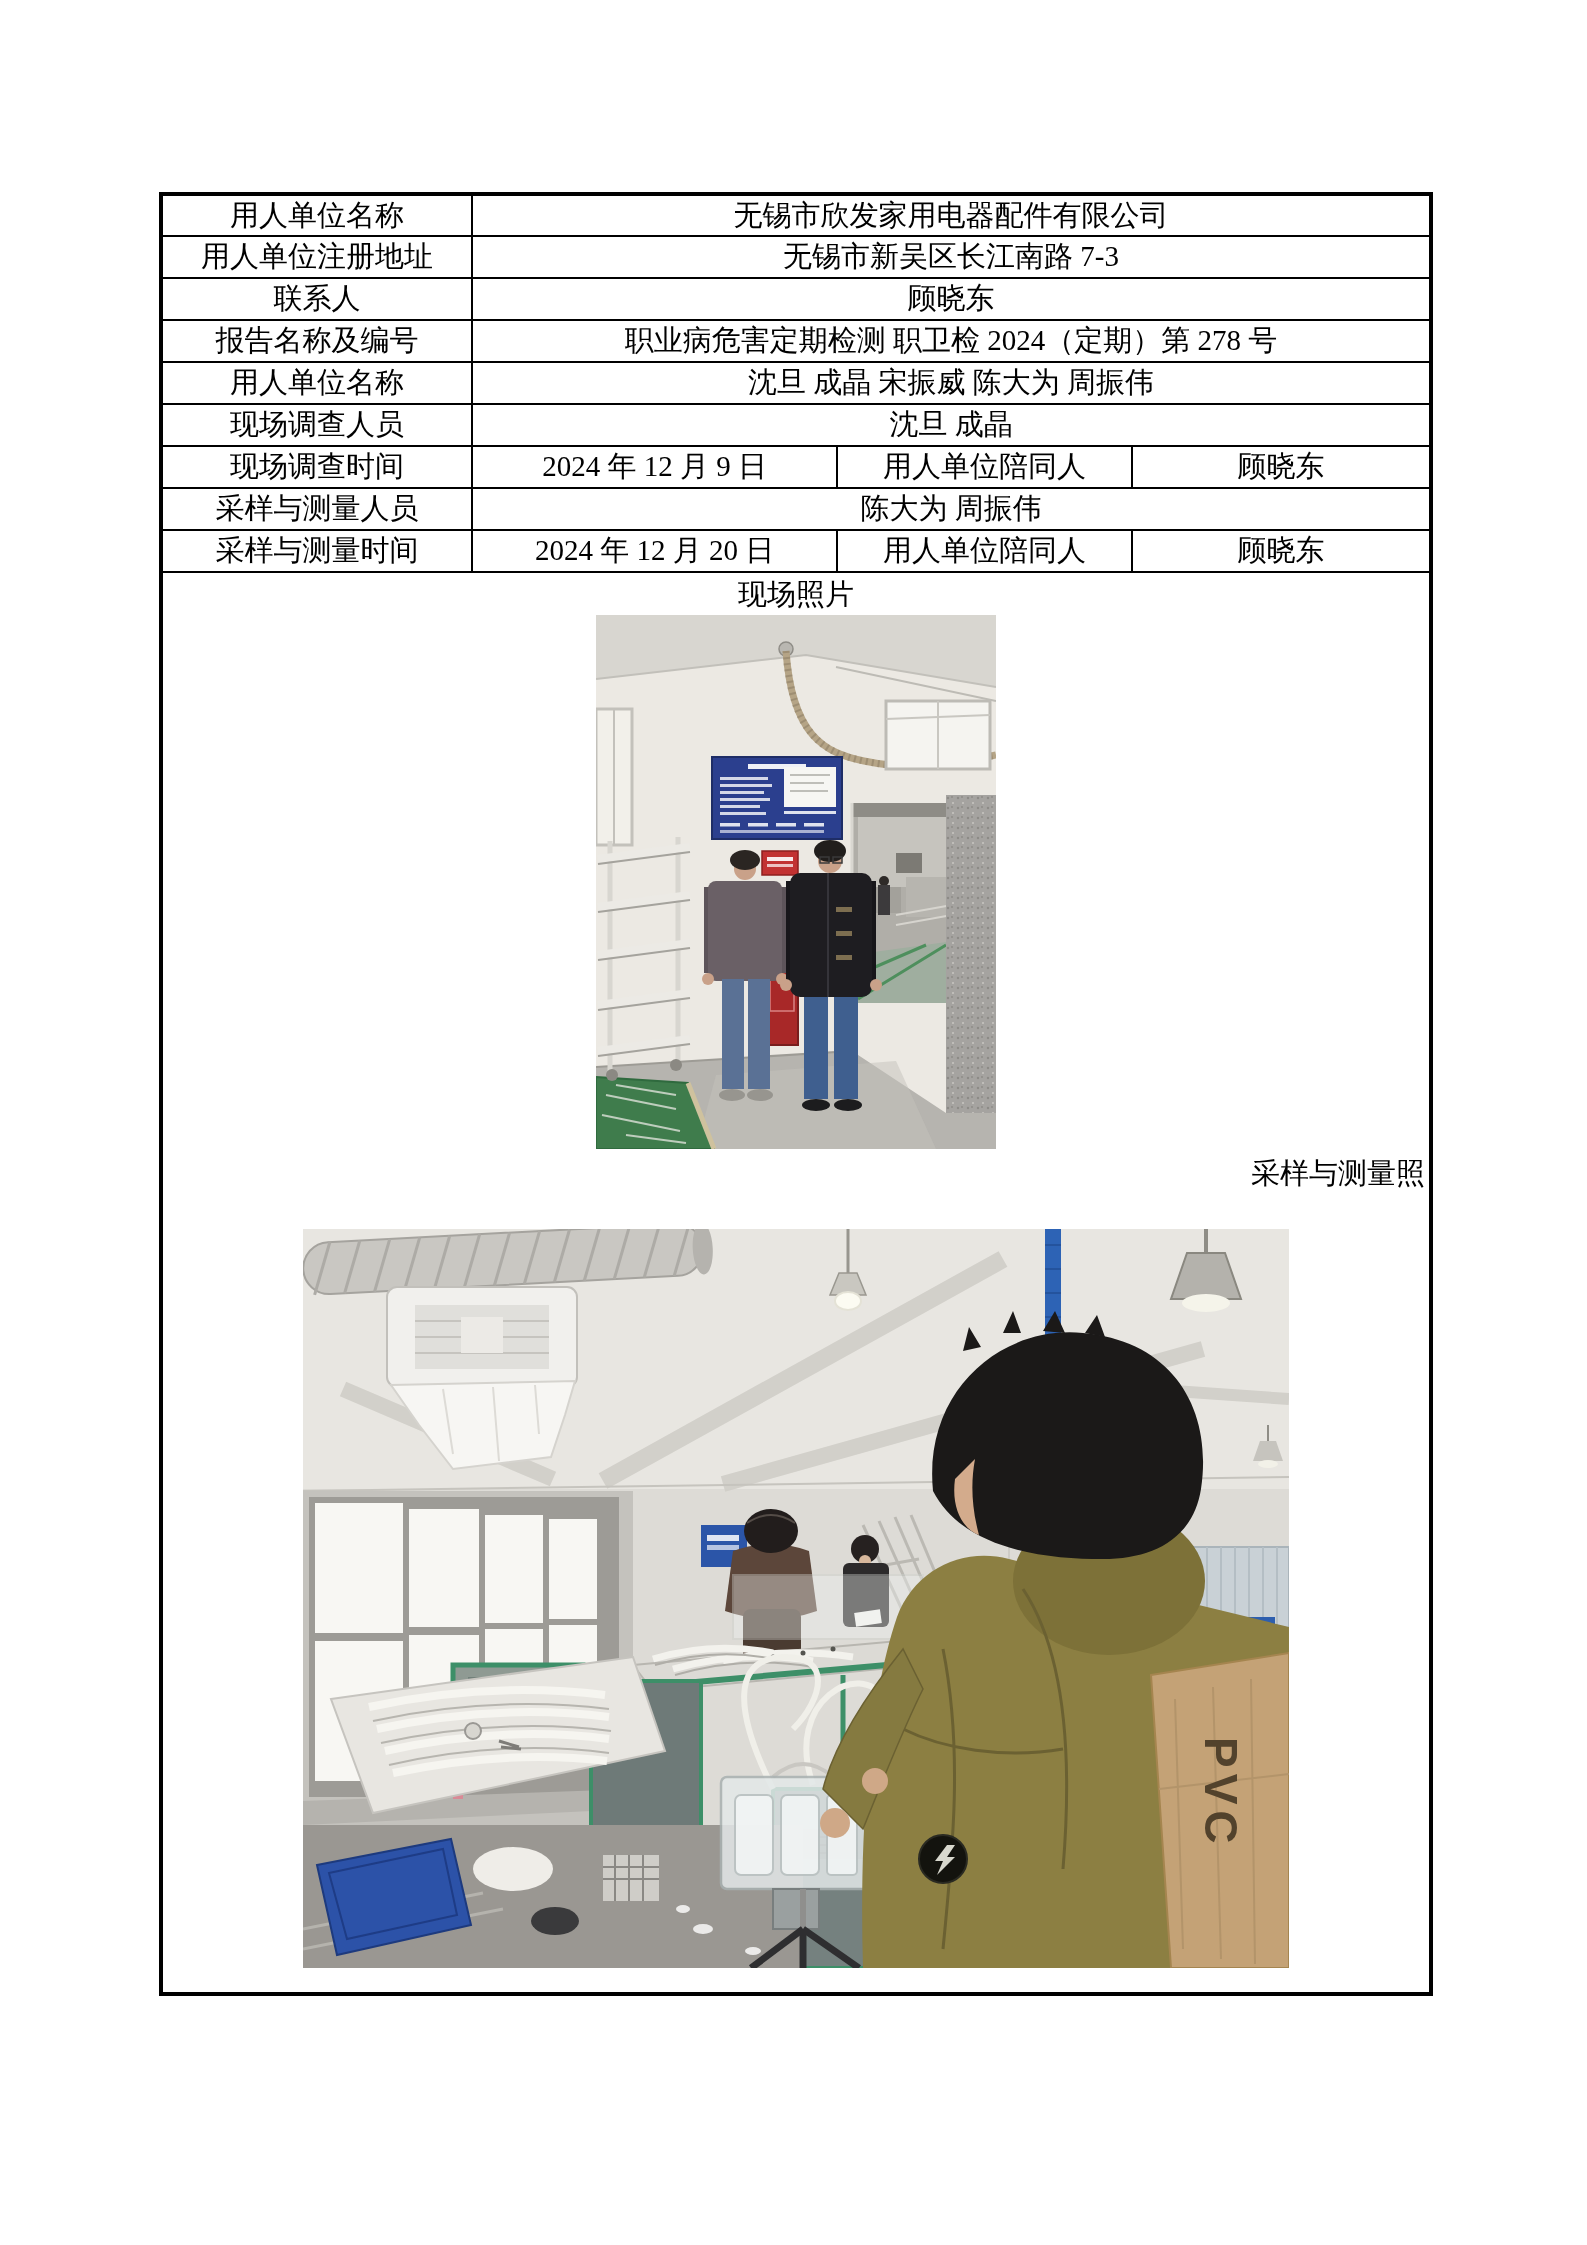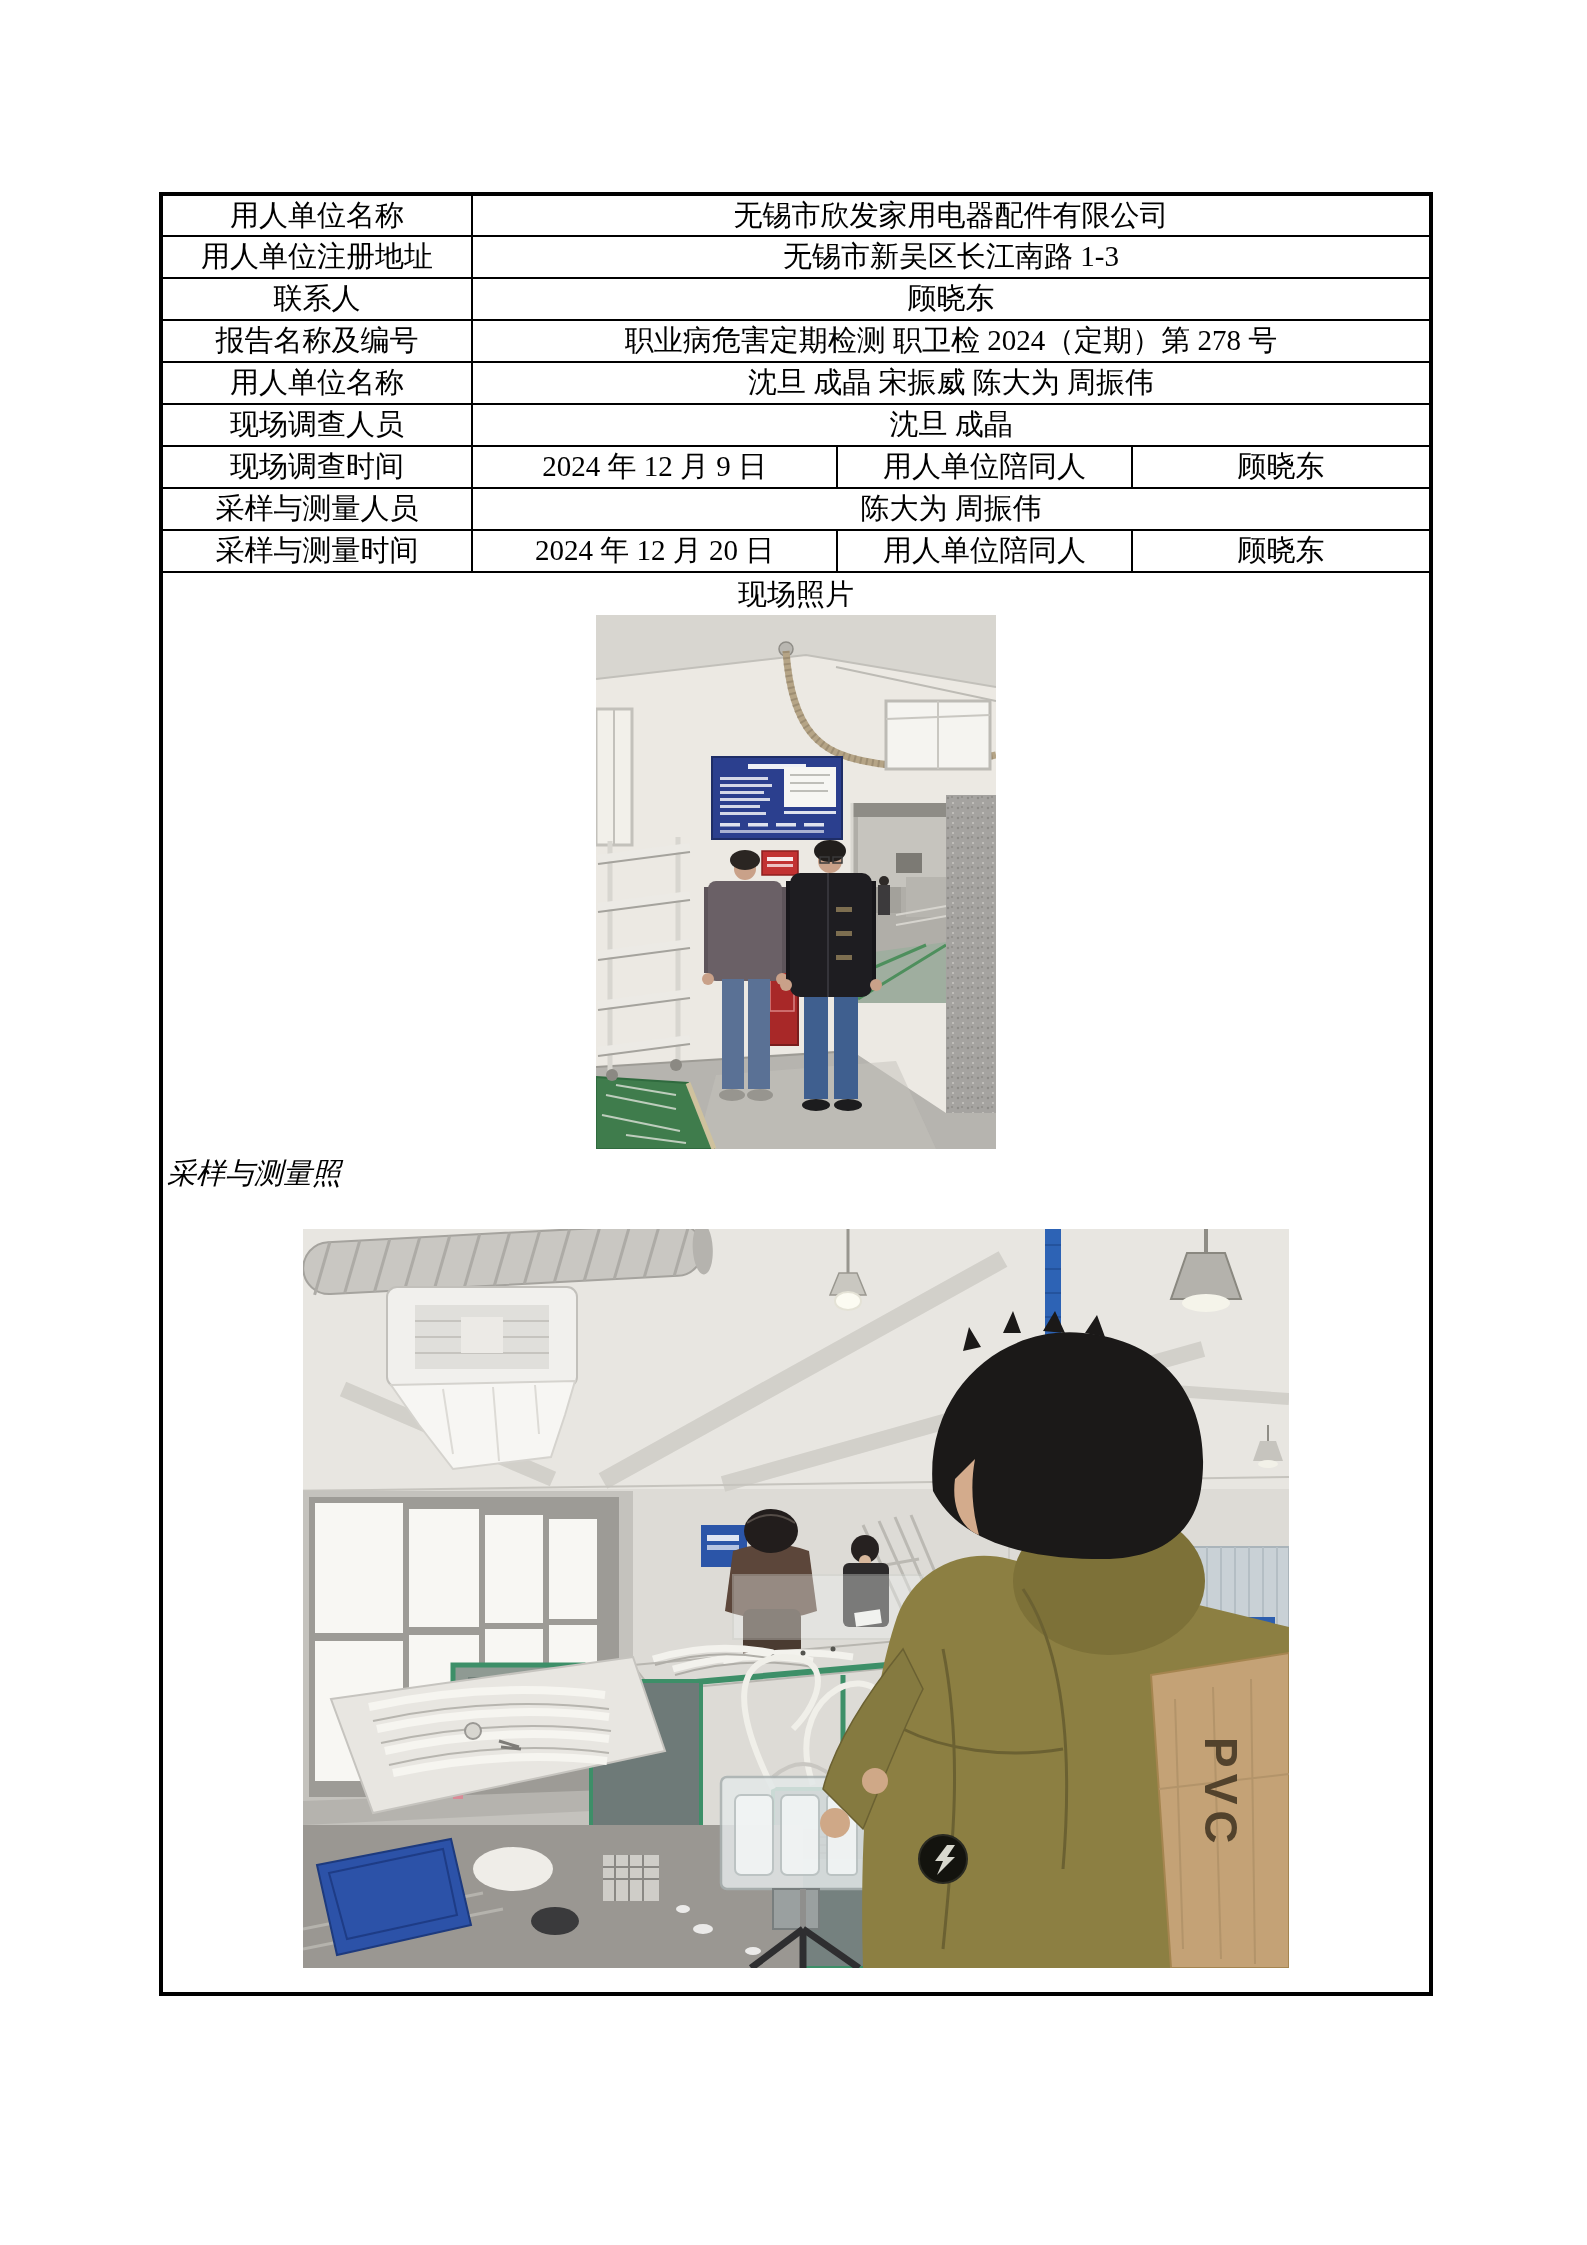--- a/index.html
+++ b/index.html
@@ -27,21 +27,21 @@
     overflow:hidden;
     white-space:nowrap;
   }
   table.info tr.datarow{height:42px;}
   td.bigcell{
     height:1419px;
     vertical-align:top !important;
     white-space:normal !important;
   }
   .caption1{height:42px;line-height:42px;text-align:center;font-size:29px;}
-  .caption2{height:36px;line-height:36px;margin-top:6px;text-align:left;font-size:29px;font-style:italic;}
+  .caption2{height:36px;line-height:36px;margin-top:6px;text-align:right;font-size:29px;}
   .photo{display:block;margin:0 auto;}
   .photo2{margin-top:38px;}
 </style>
 </head>
 <body>
 
 <div class="page">
   <table class="info">
     <colgroup>
       <col style="width:311px">
@@ -49,21 +49,21 @@
         <col style="width:295px">
         <col style="width:299px">
     </colgroup>
     <tbody>
         <tr class="datarow">
       <td>用人单位名称</td>
       <td colspan="3">无锡市欣发家用电器配件有限公司</td>
     </tr>
     <tr class="datarow">
       <td>用人单位注册地址</td>
-      <td colspan="3">无锡市新吴区长江南路 1-3</td>
+      <td colspan="3">无锡市新吴区长江南路 7-3</td>
     </tr>
     <tr class="datarow">
       <td>联系人</td>
       <td colspan="3">顾晓东</td>
     </tr>
     <tr class="datarow">
       <td>报告名称及编号</td>
       <td colspan="3">职业病危害定期检测 职卫检 2024（定期）第 278 号</td>
     </tr>
     <tr class="datarow">

